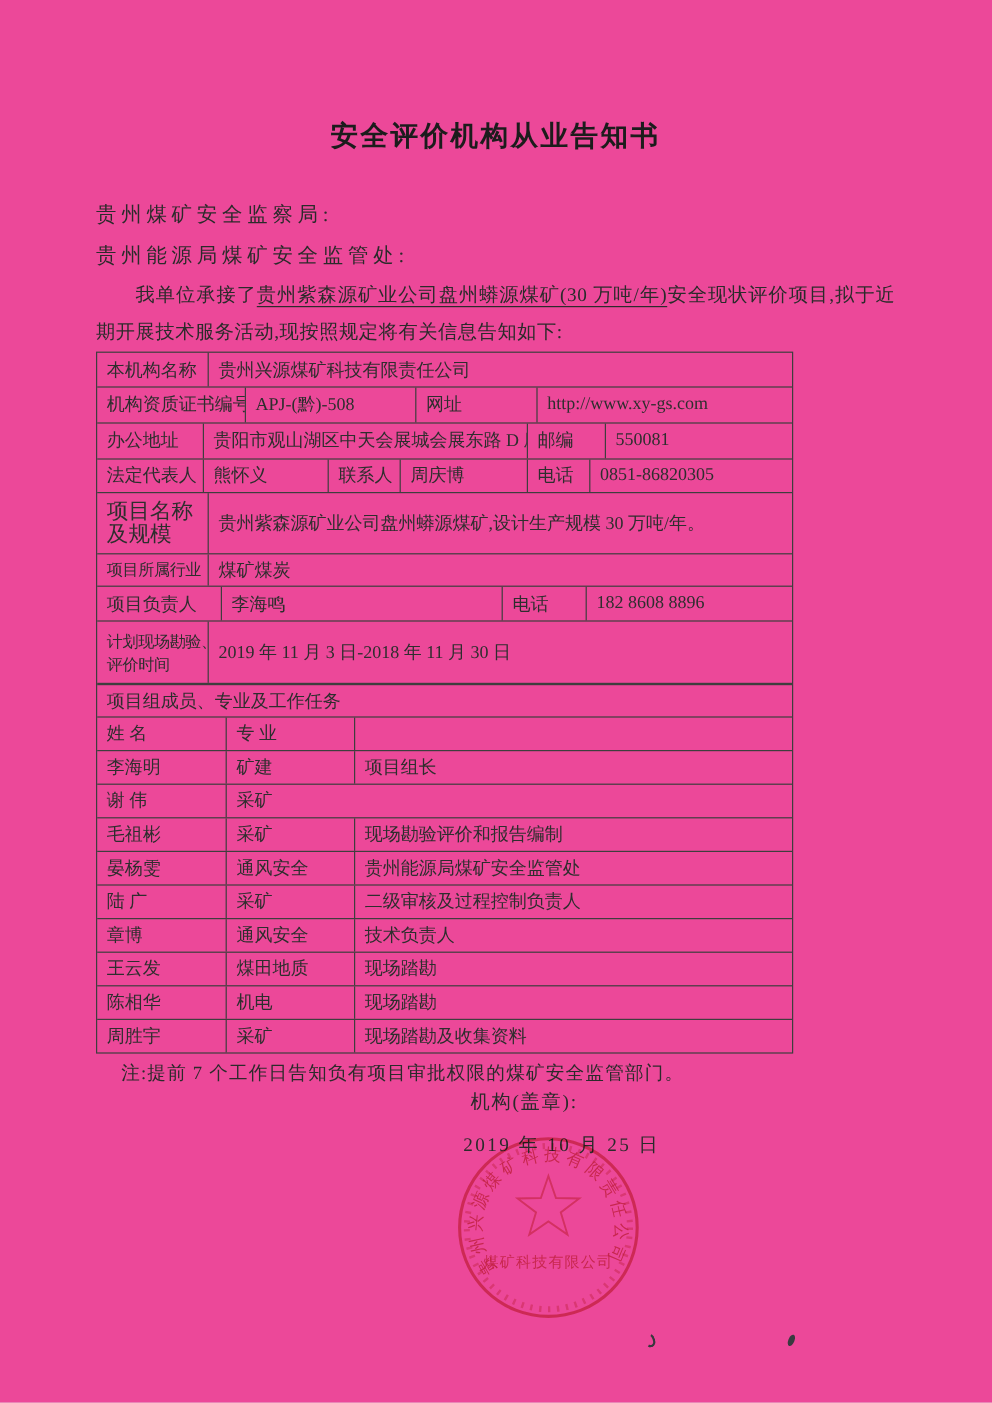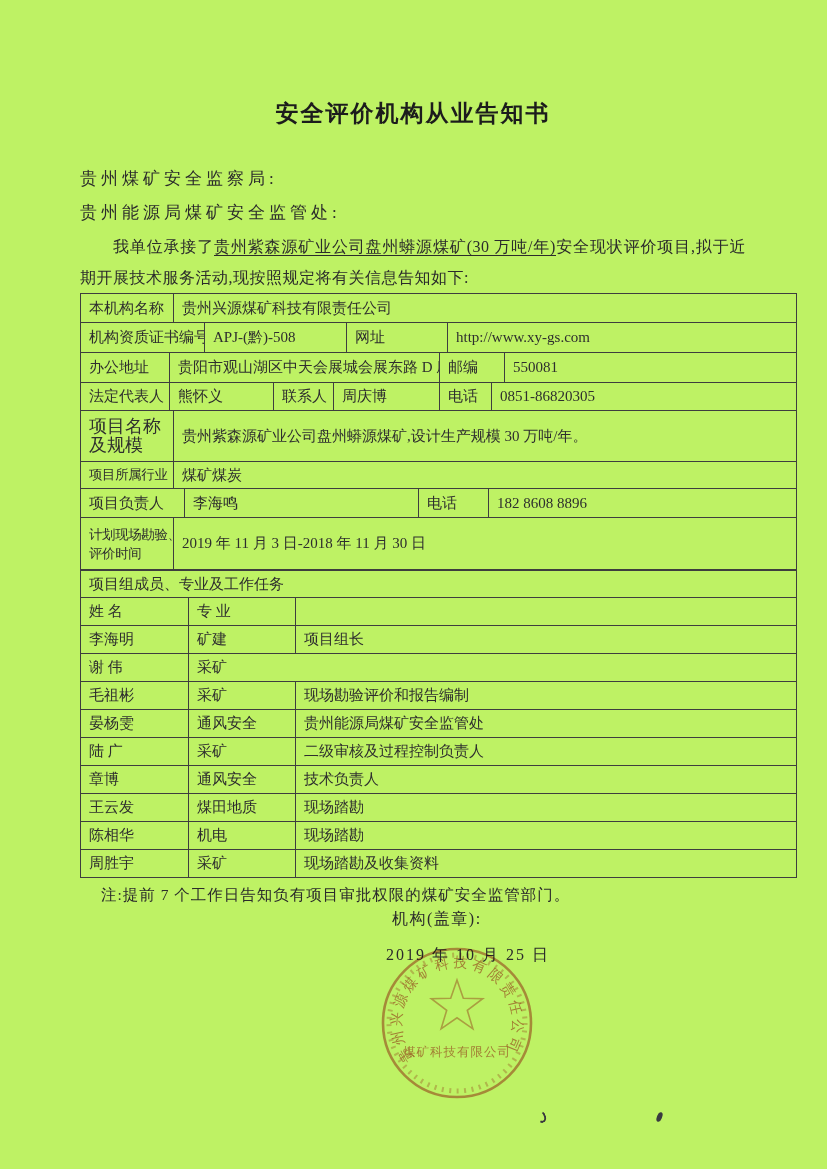--- a/index.html
+++ b/index.html
@@ -1,35 +1,35 @@
 <!DOCTYPE html>
 <html><head>
 <meta charset="utf-8">
 <style>
   html,body{margin:0;padding:0;background:#e8e8e8;}
   *{box-sizing:border-box;}
   .page{
     position:relative;width:827px;height:1169px;margin:0 auto;
-    background:#bef264;color:#2b2b2b;overflow:hidden;
+    background:#ec4899;color:#2b2b2b;overflow:hidden;
     font-family:"Liberation Serif","DejaVu Serif",serif;
   }
   .content{padding:100px 81px 0 80px;}
   .title{
     font-size:23px;font-weight:700;text-align:center;letter-spacing:2px;
     color:#1c1c1c;height:28px;line-height:28px;
   }
   .salutation{font-size:17px;letter-spacing:4px;line-height:21px;}
   .sal1{margin-top:40px;}
   .sal2{margin-top:13px;}
   .intro{
     font-size:16px;letter-spacing:0.5px;line-height:31px;margin:8px 0 0 0;
     text-indent:33px;text-align:justify;
   }
   .uline{border-bottom:1.2px solid #2b2b2b;}
-  .tbl{width:717px;border:1.6px solid #3e3e3e;margin-top:0;}
+  .tbl{width:581px;border:1.6px solid #3e3e3e;margin-top:0;}
   .row{display:flex;height:28px;border-top:1.4px solid #3e3e3e;align-items:stretch;}
   .row.first{border-top:none;}
   .row.thick{border-top-width:2.2px;}
   .cell{
     display:flex;align-items:center;border-left:1.4px solid #3e3e3e;
     padding-left:8px;font-size:15px;white-space:nowrap;overflow:hidden;color:#2e2e2e;
   }
   .cell.nb{border-left:none;}
   .cell.two{flex-direction:column;align-items:flex-start;justify-content:center;line-height:19px;font-size:18px;}
   .cell.tight{font-size:13.4px;letter-spacing:-0.3px;}

